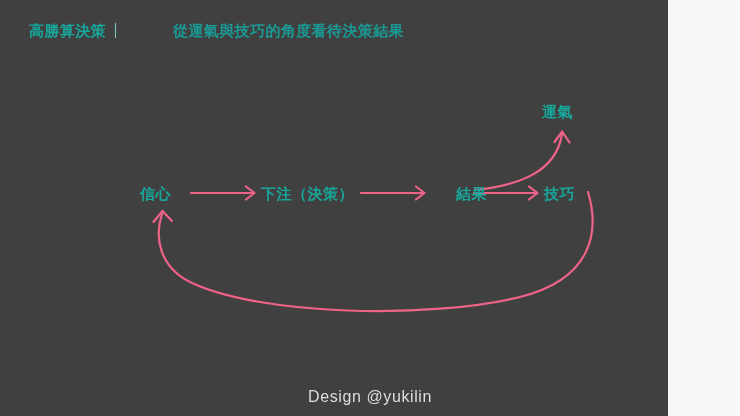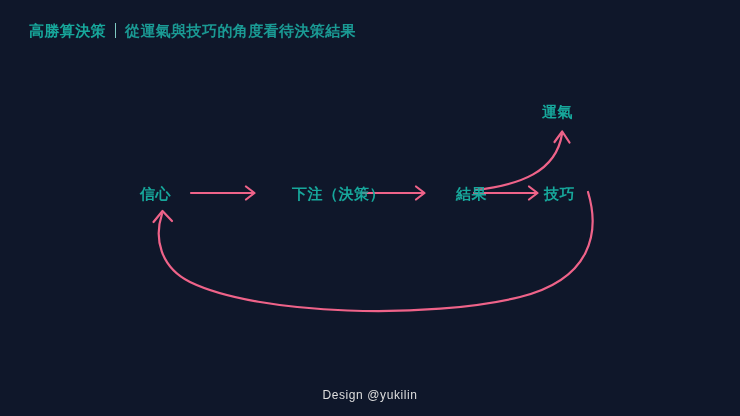--- a/index.html
+++ b/index.html
@@ -10,23 +10,23 @@
     width: 740px;
     height: 416px;
     background: #f7f7f6;
     font-family: "Liberation Sans", "DejaVu Sans", sans-serif;
     overflow: hidden;
     position: relative;
   }
   #slide {
     position: absolute;
     inset: 0;
-    width: 740px;
+    width: 668px;
     height: 416px;
-    background: #0f172a;
+    background: #404040;
   }
 
   
   #header {
     position: absolute;
     left: 29px;
     top: 23px;
     display: flex;
     align-items: center;
     gap: 0px;
@@ -45,20 +45,21 @@
     height: 15px;
     background: #7fc9c2;
     margin: 0 9px;
   }
   #header .h-sub {
     font-size: 15px;
     font-weight: bold;
     color: #1a9a94;
     letter-spacing: 0.4px;
     line-height: 1;
+    margin-left: 48px;
   }
 
   
   #diagram {
     position: absolute;
     left: 0;
     top: 0;
     width: 740px;
     height: 416px;
     text-align: right;
@@ -75,32 +76,32 @@
     position: absolute;
     font-size: 15px;
     font-weight: bold;
     color: #17a79b;
     letter-spacing: 0.5px;
     white-space: nowrap;
     line-height: 1;
   }
   .node-luck   { left: 542px; top: 104px; }
   .node-belief { left: 140px; top: 186px; }
-  .node-bet    { left: 261px; top: 186px; margin-left: 31px; }
+  .node-bet    { left: 261px; top: 186px; }
   .node-result { left: 456px; top: 186px; }
   .node-skill  { left: 544px; top: 186px; }
 
   
   #footer {
     position: absolute;
     left: 0;
     top: 389px;
     width: 740px;
     text-align: center;
-    font-size: 12px;
+    font-size: 16px;
     color: #dedede;
     letter-spacing: 0.6px;
     line-height: 1;
   }
 </style>
 </head>
 <body>
 
 <div id="slide">
 

